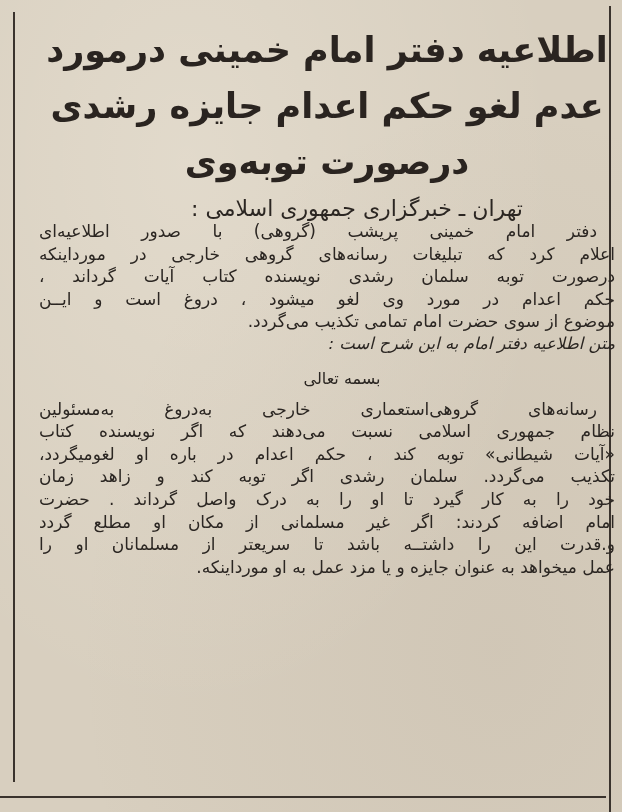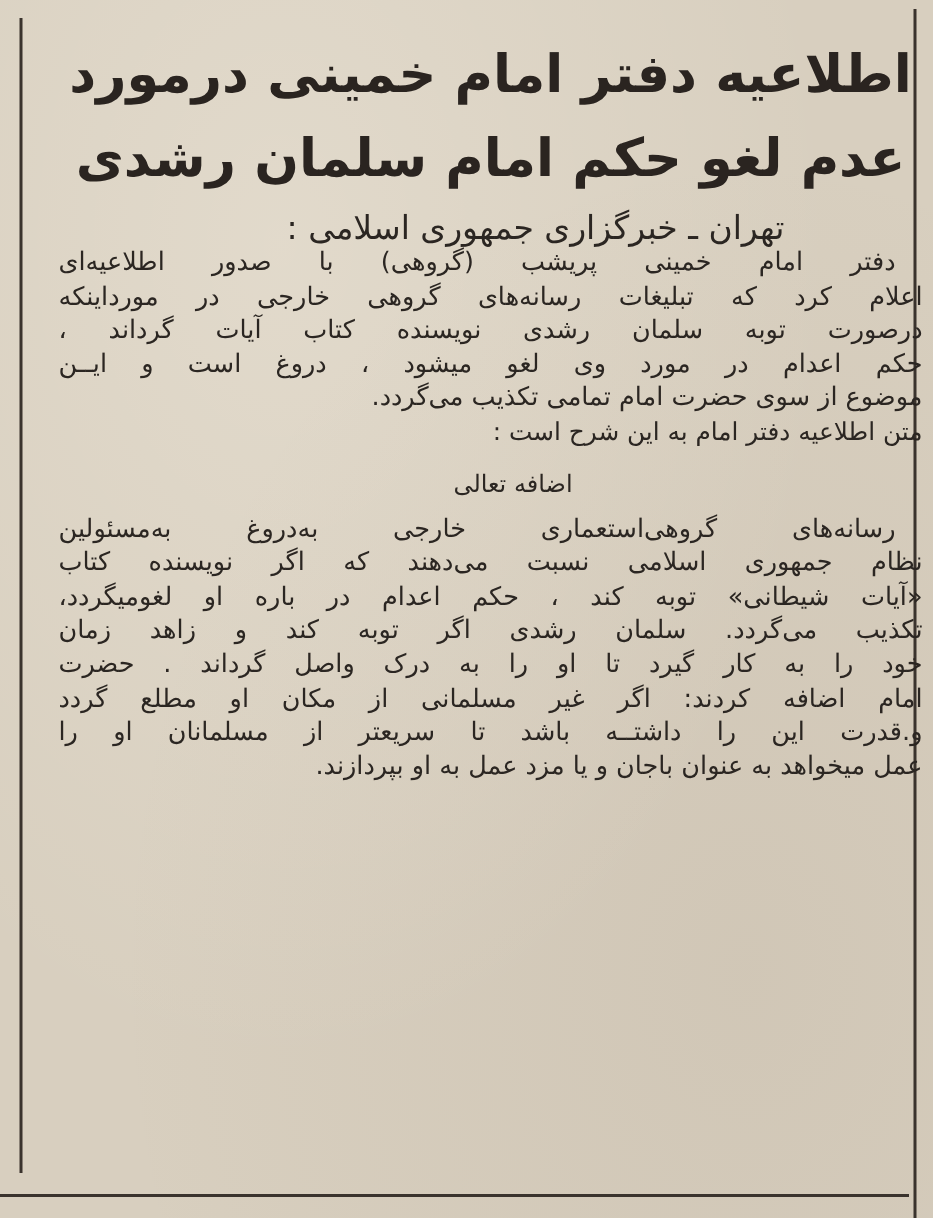--- a/index.html
+++ b/index.html
@@ -41,53 +41,54 @@
     padding-left:60px;
   }
   .para {
     font-size:17px; line-height:22.6px;
     text-align:justify; text-align-last:right;
     padding:0 4px;
   }
   .para .ln { display:block; white-space:nowrap; text-align:justify; text-align-last:justify; }
   .para .ln.last { text-align-last:right; }
   .para .ln.indent { padding-right:18px; }
-  .center-line { display:block; text-align:center; font-size:16.5px; line-height:22.6px; }
+  .center-line { display:block; text-align:center; font-size:16.5px; line-height:22.6px;font-style:italic; }
   .bismillah { text-align:center; font-size:16px; line-height:22px; margin:12px 0 8px; padding-left:30px; }
 </style>
 </head>
 <body>
 
 <div class="paper"></div>
 <div class="rule-left"></div>
 <div class="rule-right"></div>
 <div class="rule-bottom"></div>
 
 <div class="column">
   <div class="headline">
     <span class="hl">اطلاعیه دفتر امام خمینی درمورد</span>
-    <span class="hl">عدم لغو حکم امام سلمان رشدی</span>
+    <span class="hl">عدم لغو حکم اعدام جایزه رشدی</span>
+    <span class="hl">درصورت توبه‌وی</span>
   </div>
 
   <div class="dateline">تهران ـ خبرگزاری جمهوری اسلامی :</div>
 
   <div class="para">
     <span class="ln indent">دفتر امام خمینی پریشب (گروهی) با صدور اطلاعیه‌ای</span>
     <span class="ln">اعلام کرد که تبلیغات رسانه‌های گروهی خارجی در مورداینکه</span>
     <span class="ln">درصورت توبه سلمان رشدی نویسنده کتاب آیات گرداند ،</span>
     <span class="ln">حکم اعدام در مورد وی لغو میشود ، دروغ است و ایــن</span>
     <span class="ln last">موضوع از سوی حضرت امام تمامی تکذیب می‌گردد.</span>
     <span class="center-line">متن اطلاعیه دفتر امام به این شرح است :</span>
   </div>
 
-  <div class="bismillah">اضافه تعالی</div>
+  <div class="bismillah">بسمه تعالی</div>
 
   <div class="para">
     <span class="ln indent">رسانه‌های گروهی‌استعماری خارجی به‌دروغ به‌مسئولین</span>
     <span class="ln">نظام جمهوری اسلامی نسبت می‌دهند که اگر نویسنده کتاب</span>
     <span class="ln">«آیات شیطانی» توبه کند ، حکم اعدام در باره او لغومیگردد،</span>
     <span class="ln">تکذیب می‌گردد. سلمان رشدی اگر توبه کند و زاهد زمان</span>
     <span class="ln">خود را به کار گیرد تا او را به درک واصل گرداند . حضرت</span>
     <span class="ln">امام اضافه کردند: اگر غیر مسلمانی از مکان او مطلع گردد</span>
     <span class="ln">و.قدرت این را داشتــه باشد تا سریعتر از مسلمانان او را</span>
-    <span class="ln last">عمل میخواهد به عنوان باجان و یا مزد عمل به او بپردازند.</span>
+    <span class="ln last">عمل میخواهد به عنوان جایزه و یا مزد عمل به او مورداینکه.</span>
   </div>
 </div>
 
 </body></html>

